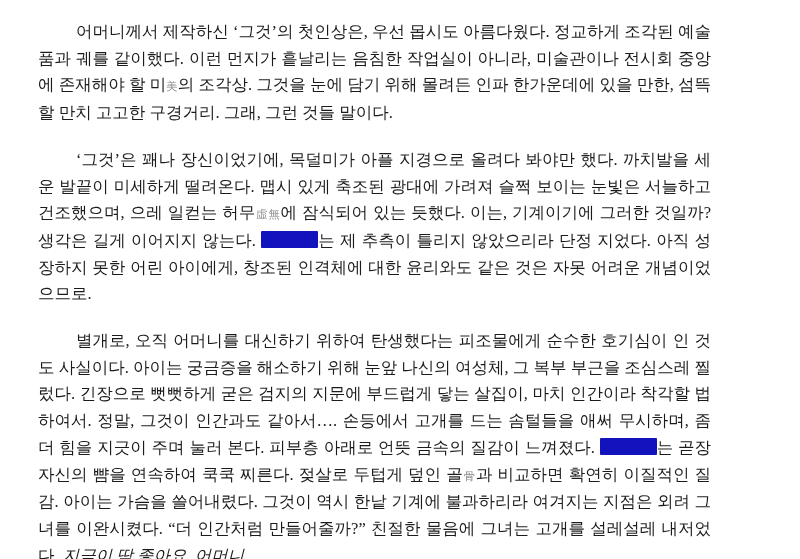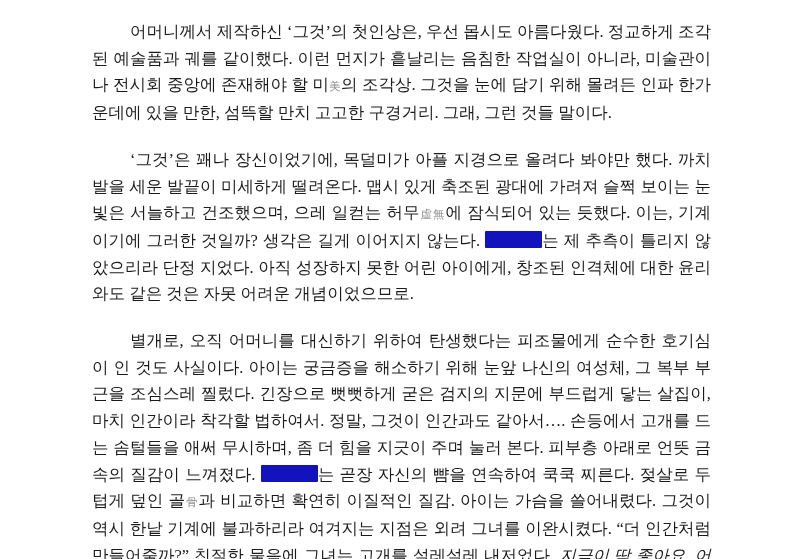--- a/index.html
+++ b/index.html
@@ -13,21 +13,21 @@
     margin: 0;
     padding: 0;
     width: 800px;
     height: 559px;
     background: var(--bg);
     overflow: hidden;
   }
   .page {
     width: 799px;
     height: 559px;
-    padding: 19px 88px 10px 92px;
+    padding: 19px 88px 10px 38px;
     font-family: "Liberation Serif", "DejaVu Serif", serif;
     font-size: 16.5px;
     line-height: 26.7px;
     color: var(--text);
     text-align: justify;
   }
   p.para {
     margin: 0 0 20px 0;
     text-indent: 38px;
     word-break: break-all;

